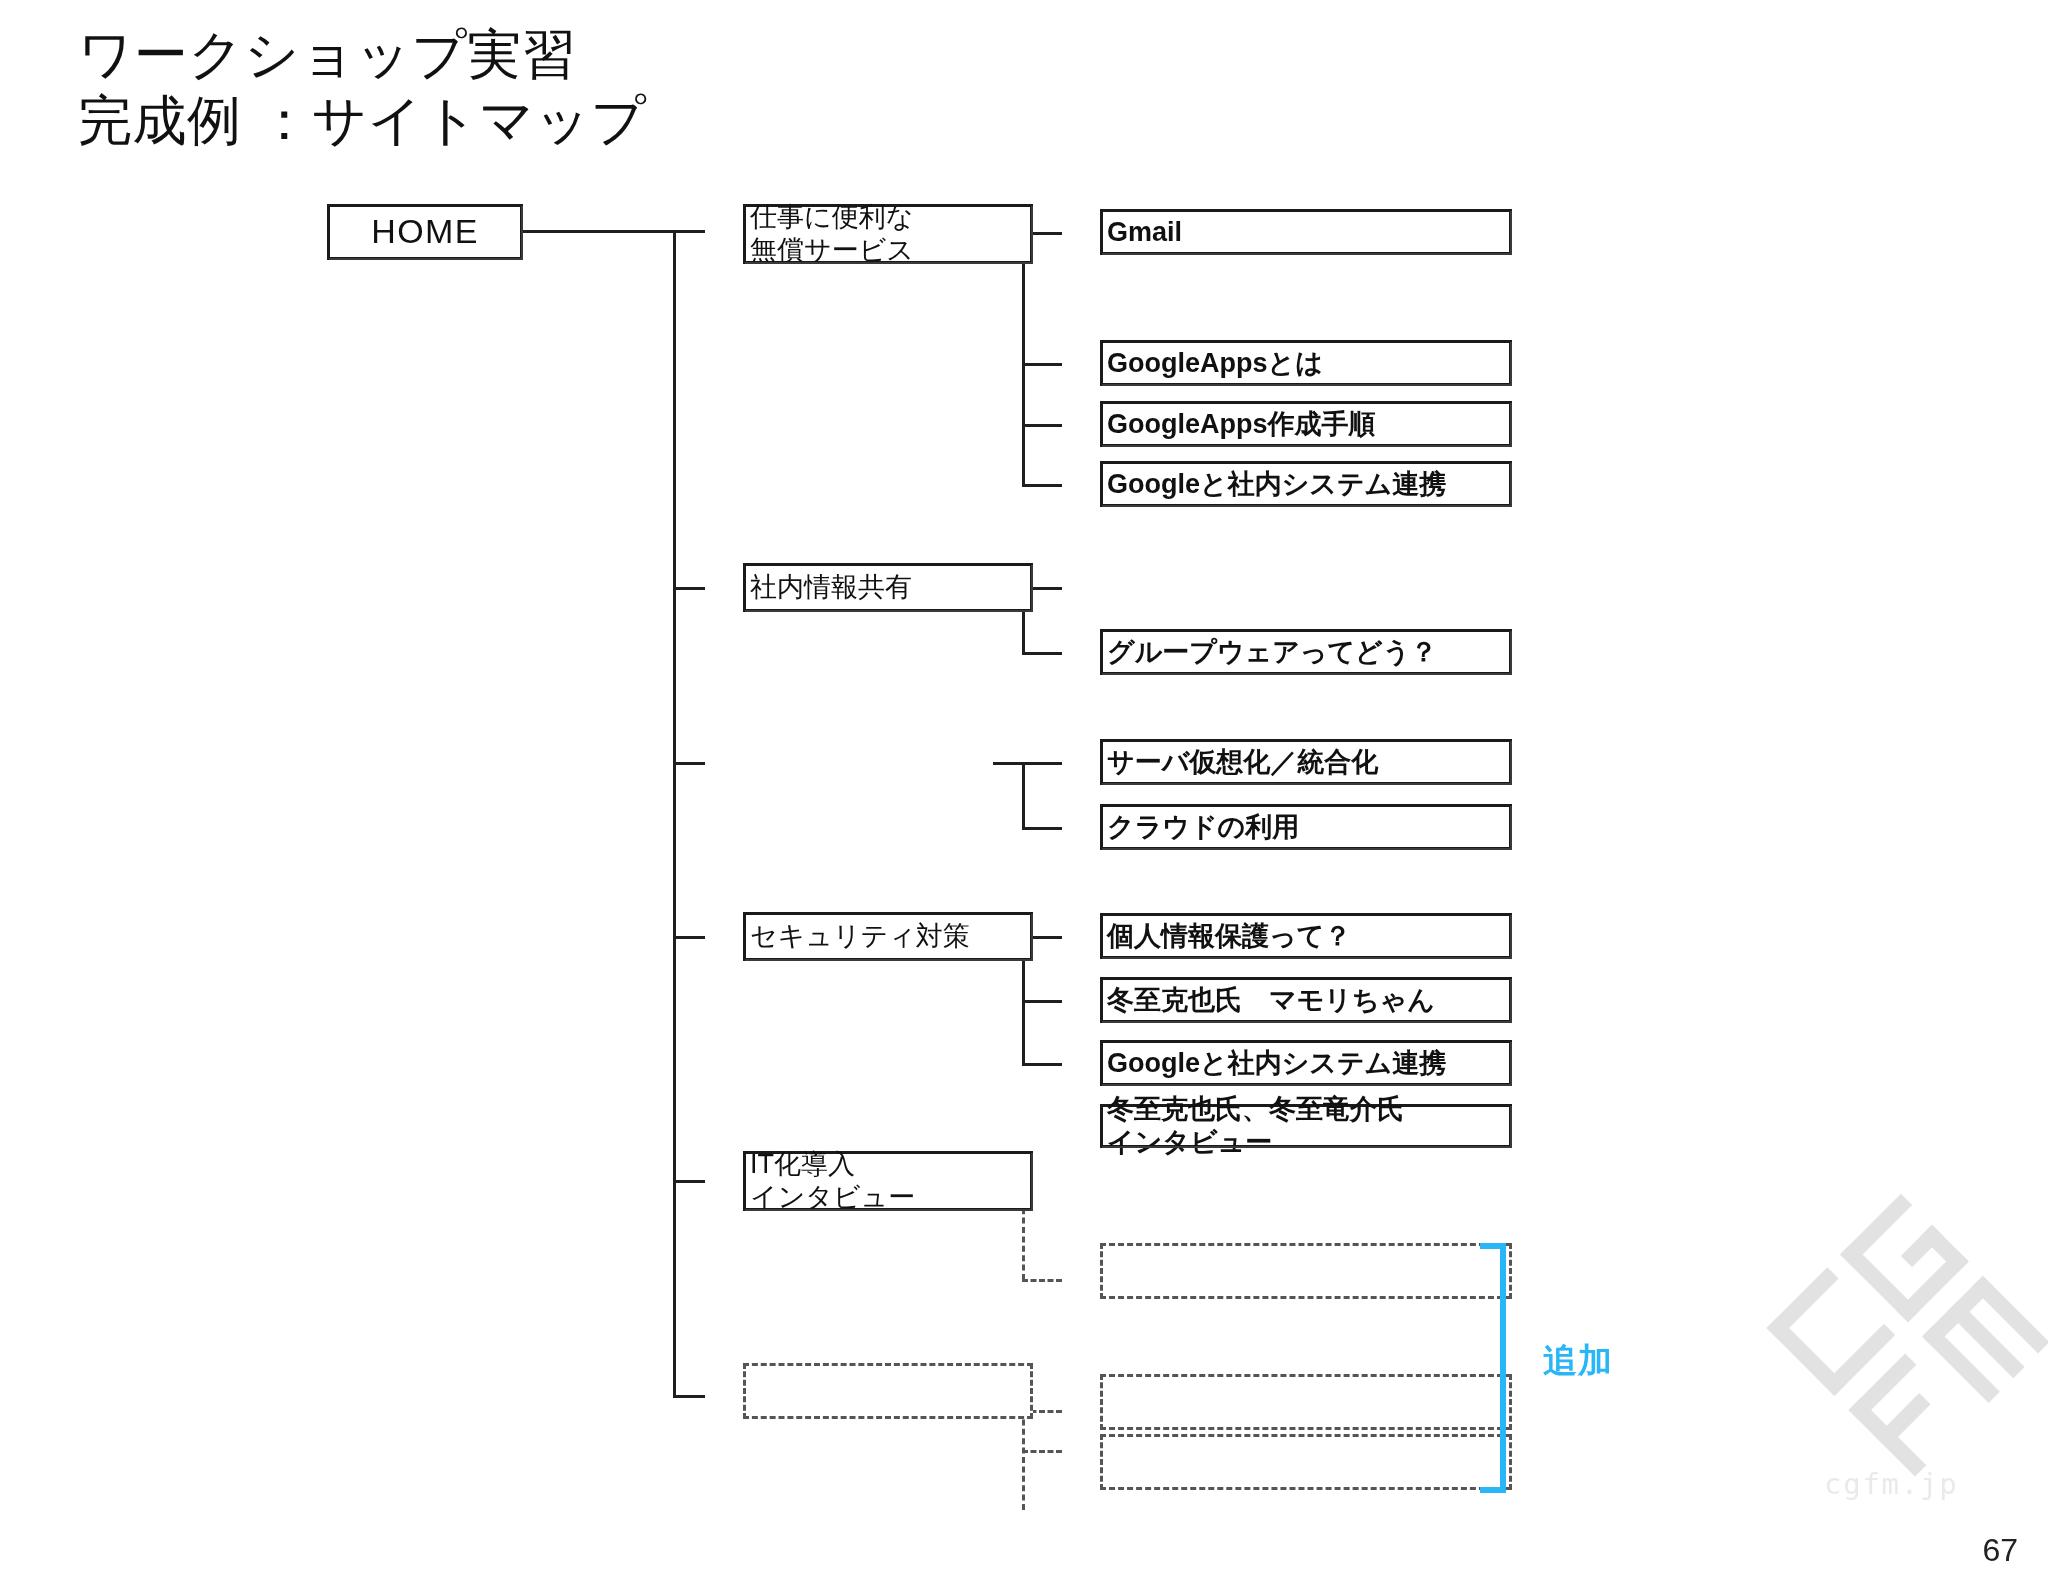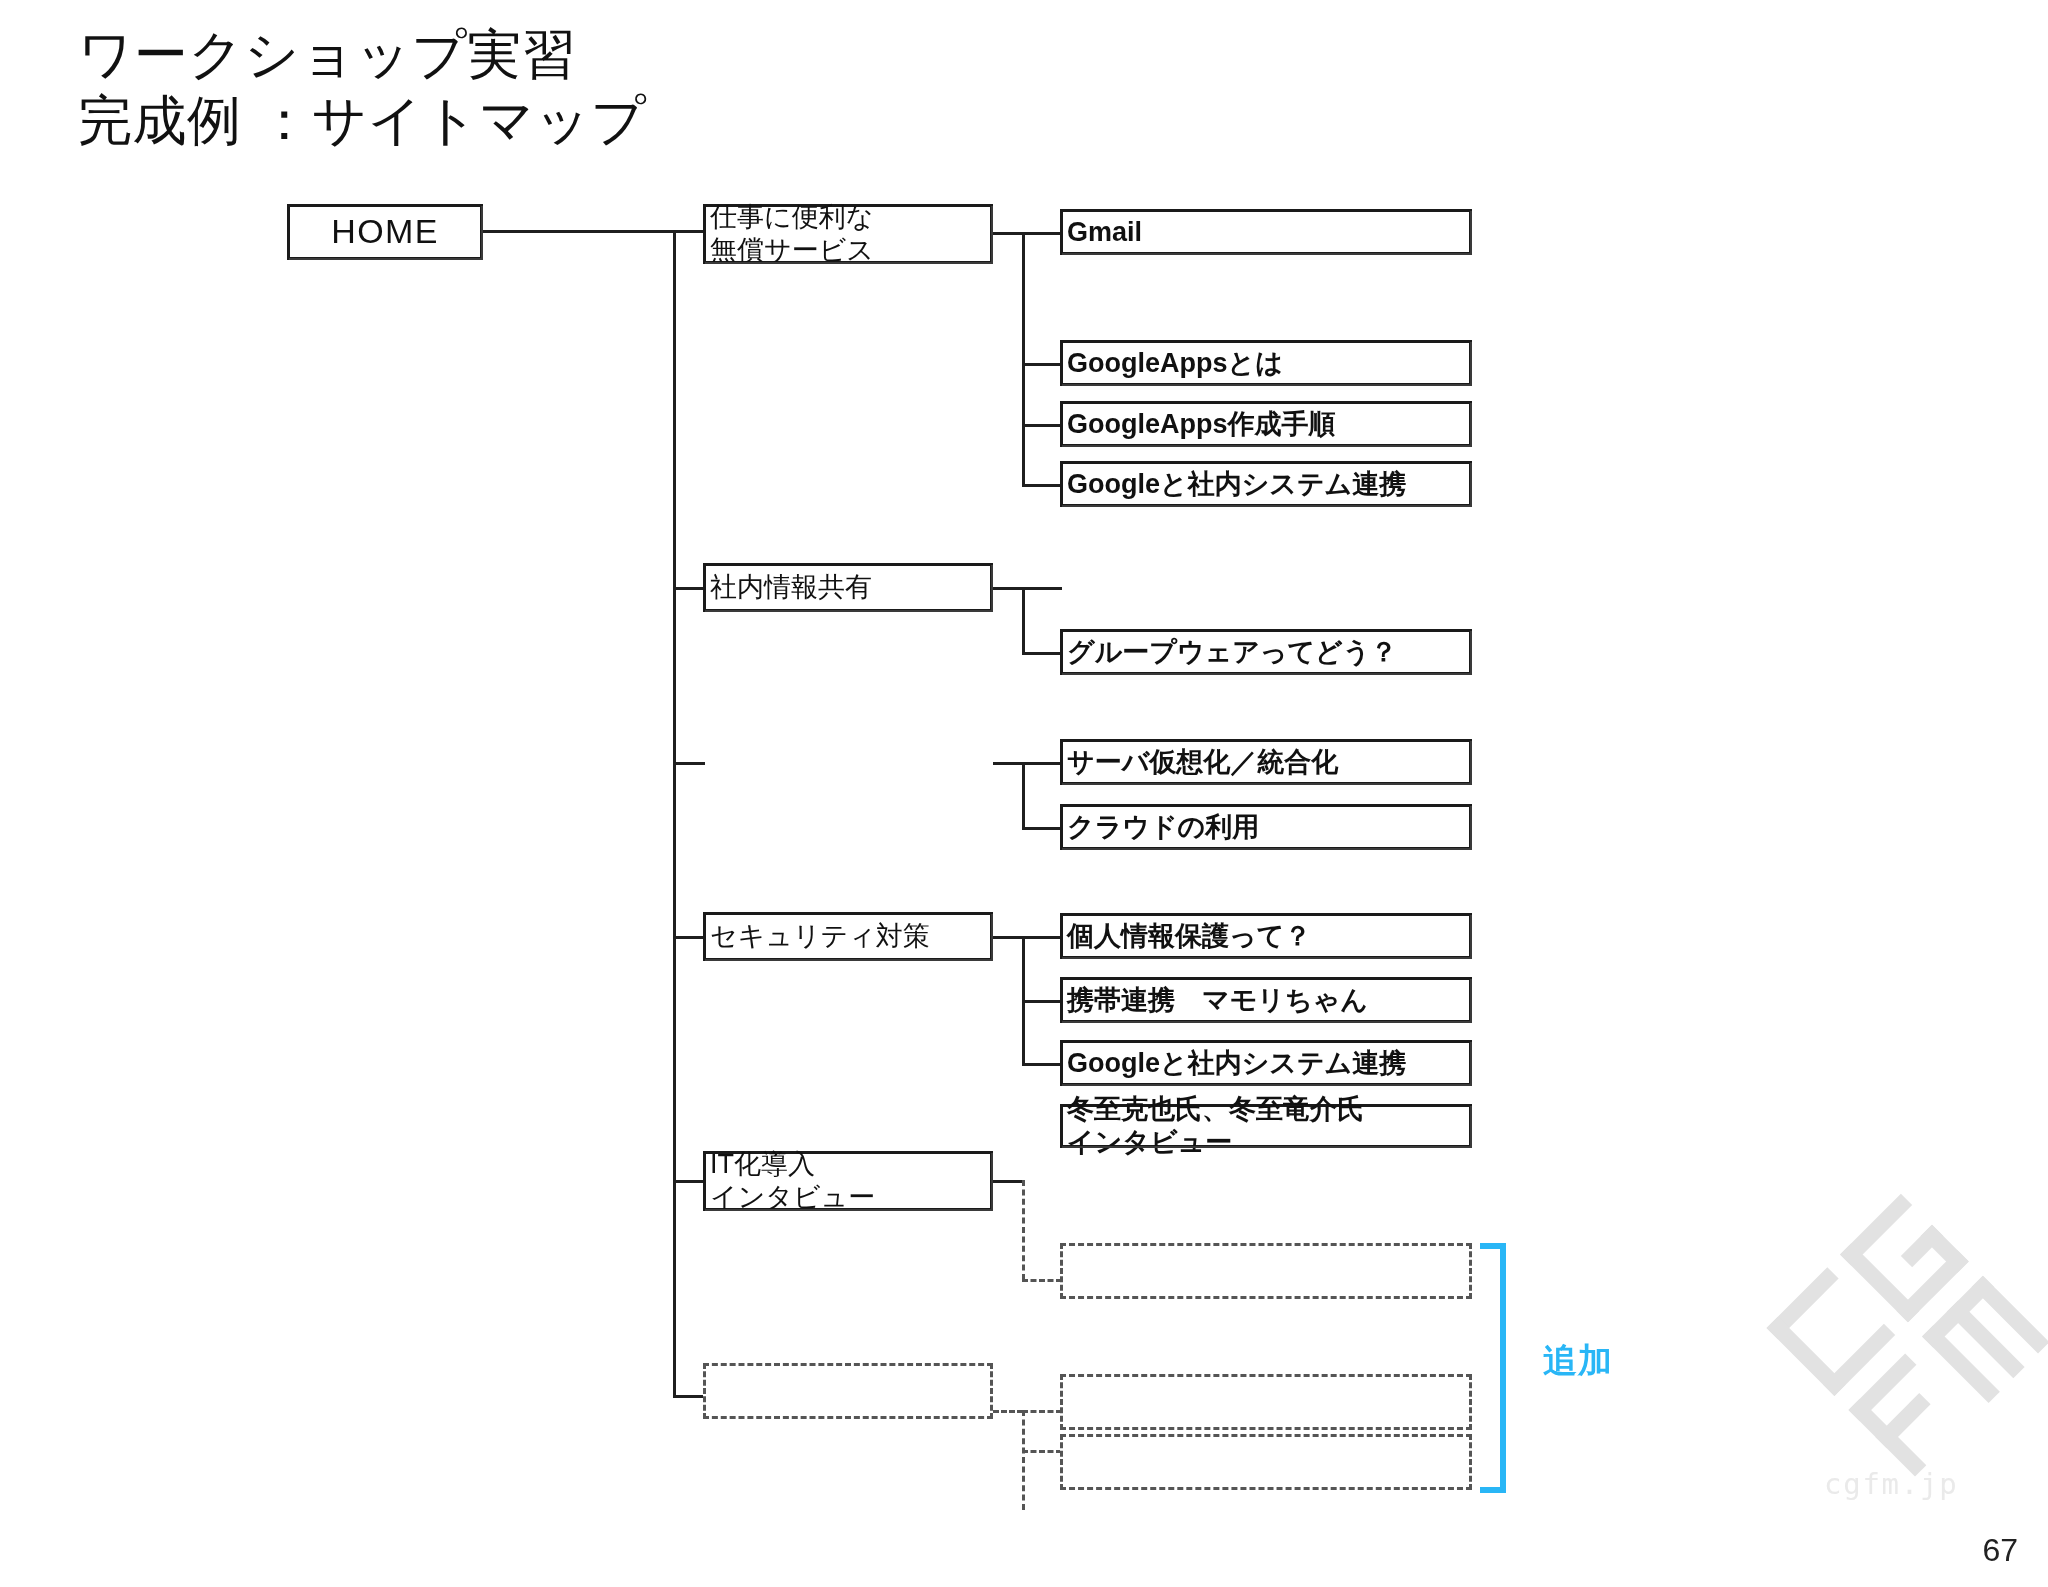--- a/index.html
+++ b/index.html
@@ -39,20 +39,21 @@
   }
 
   
   .node {
     position: absolute;
     box-sizing: border-box;
     background: #ffffff;
     display: flex;
     align-items: center;
     z-index: 5;
+    margin-left: 40px;
   }
   .node .node-label {
     display: block;
     white-space: pre-line;
     line-height: 1.22;
     font-size: 27px;
     color: #111111;
   }
 
   
@@ -269,21 +270,21 @@
   <div class="line h" style="left:993px; top:936px; width:30px;"></div>
   <div class="line v" style="left:1022px; top:936px; height:130px;"></div>
 
   <div class="line h" style="left:1022px; top:936px; width:40px;"></div>
   <div class="node solid lvl3" style="top:913px; height:46px;">
     <span class="node-label">個人情報保護って？</span>
   </div>
 
   <div class="line h" style="left:1022px; top:1000px; width:40px;"></div>
   <div class="node solid lvl3" style="top:977px; height:46px;">
-    <span class="node-label">携帯連携　マモリちゃん</span>
+    <span class="node-label">冬至克也氏　マモリちゃん</span>
   </div>
 
   <div class="line h" style="left:1022px; top:1063px; width:40px;"></div>
   <div class="node solid lvl3" style="top:1040px; height:46px;">
     <span class="node-label">Googleと社内システム連携</span>
   </div>
 
   <div class="line h" style="left:673px; top:1180px; width:32px;"></div>
 
   <div class="node solid lvl2" style="top:1151px; height:60px;">

